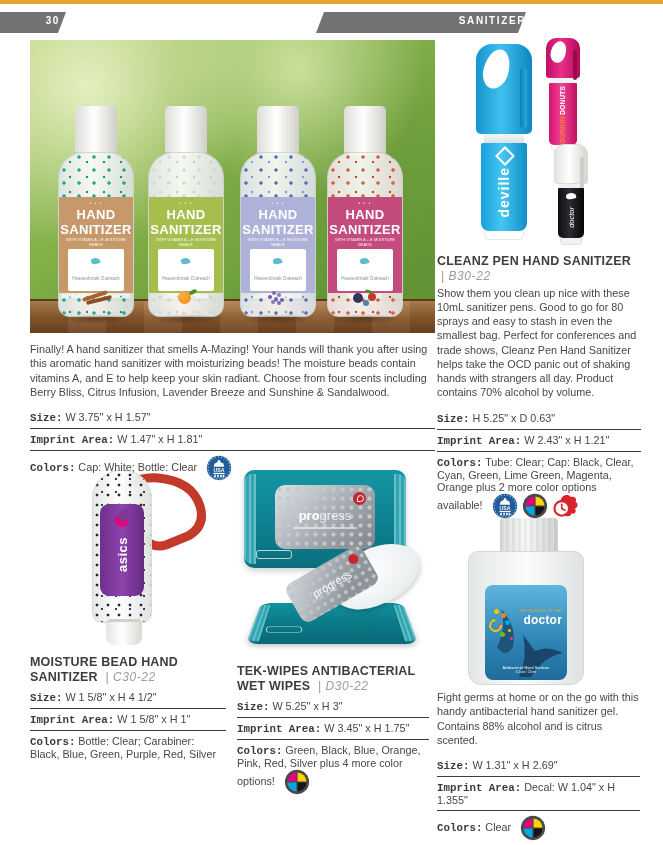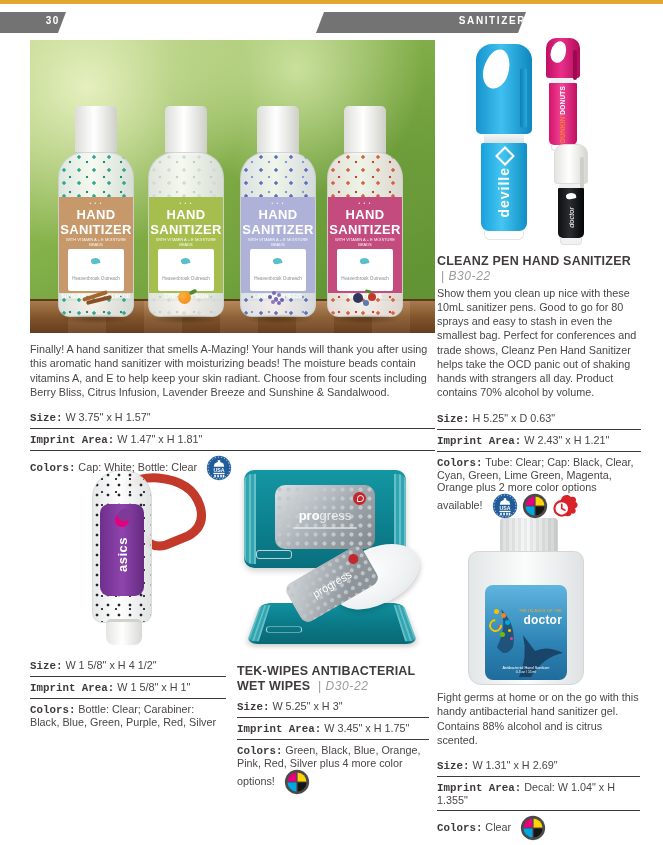--- a/index.html
+++ b/index.html
@@ -387,20 +387,21 @@
         <svg class="icon" viewBox="0 0 32 30">
             <path d="M11,7 C13,1 20,0 23,4 C28,2 31,6 29,10 C33,12 32,17 28,18 C31,21 28,26 24,24 C24,28 18,29 16,26 L12,20 C8,14 9,10 11,7 Z" fill="#D8232A"></path>
             <circle cx="12" cy="18" r="9" fill="#fff" stroke="#D8232A" stroke-width="2.6"></circle>
             <path d="M12,18 L12,12.8 M12,18 L16,20.2" stroke="#D8232A" stroke-width="2" stroke-linecap="round"></path>
           </svg>
       </span>
     </div>
   </div>
 
   <div class="pblock" id="block-c">
+    <h3 class="ptitle small"><span>MOISTURE BEAD HAND SANITIZER</span> <span class="sep">|</span><span class="pcode">C30-22</span></h3>
     <div class="spec ruled"><b>Size:</b> <span>W 1 5/8" x H 4 1/2"</span></div>
     <div class="spec ruled"><b>Imprint Area:</b> <span>W 1 5/8" x H 1"</span></div>
     <div class="spec"><b>Colors:</b> <span>Bottle: Clear; Carabiner: Black, Blue, Green, Purple, Red, Silver</span></div>
 
   </div>
 
   <div class="pblock" id="block-d">
     <h3 class="ptitle small"><span>TEK-WIPES ANTIBACTERIAL WET WIPES</span> <span class="sep">|</span><span class="pcode">D30-22</span></h3>
     <div class="spec ruled"><b>Size:</b> <span>W 5.25" x H 3"</span></div>
     <div class="spec ruled"><b>Imprint Area:</b> <span>W 3.45" x H 1.75"</span></div>

